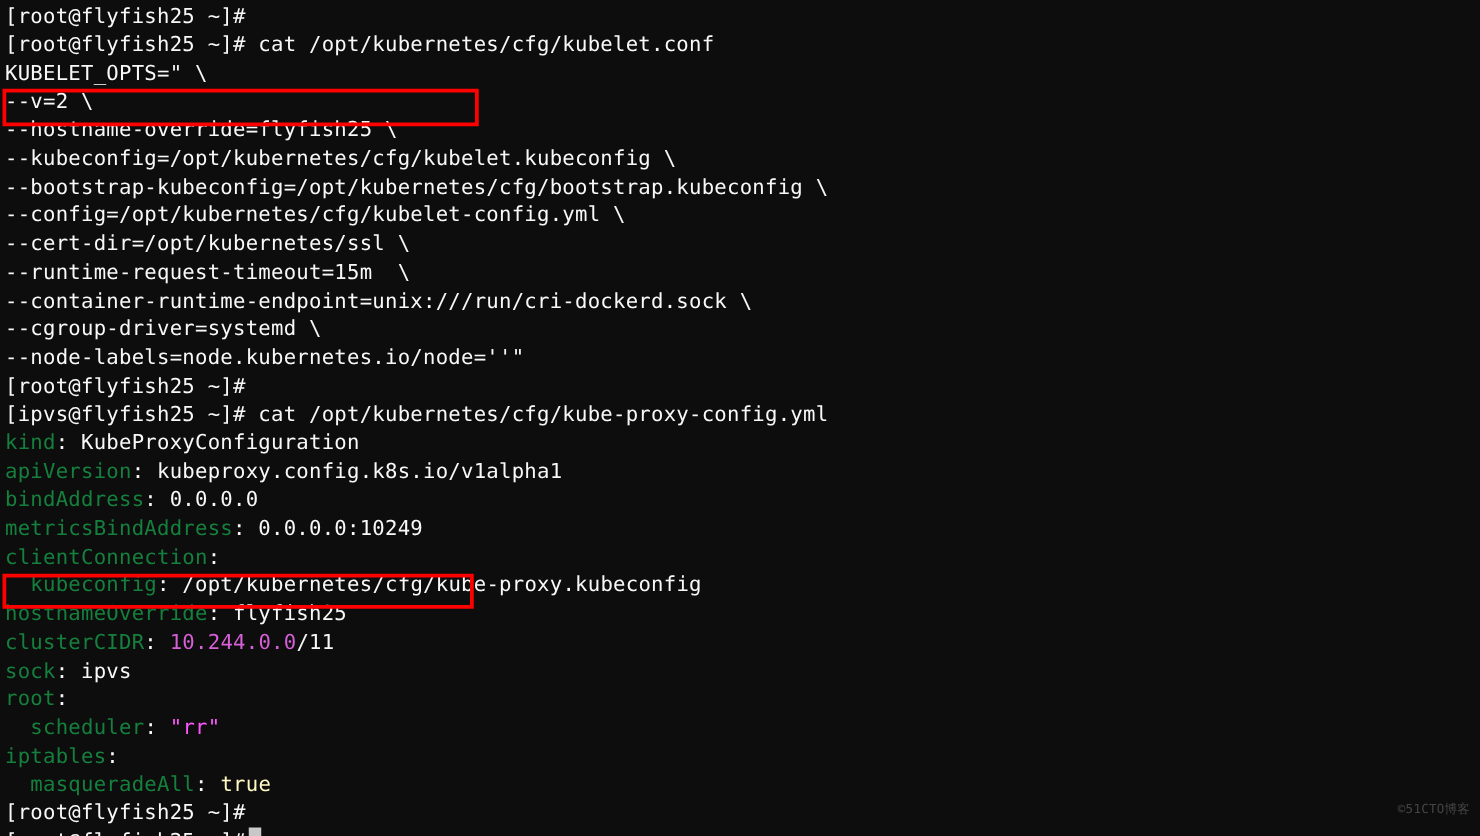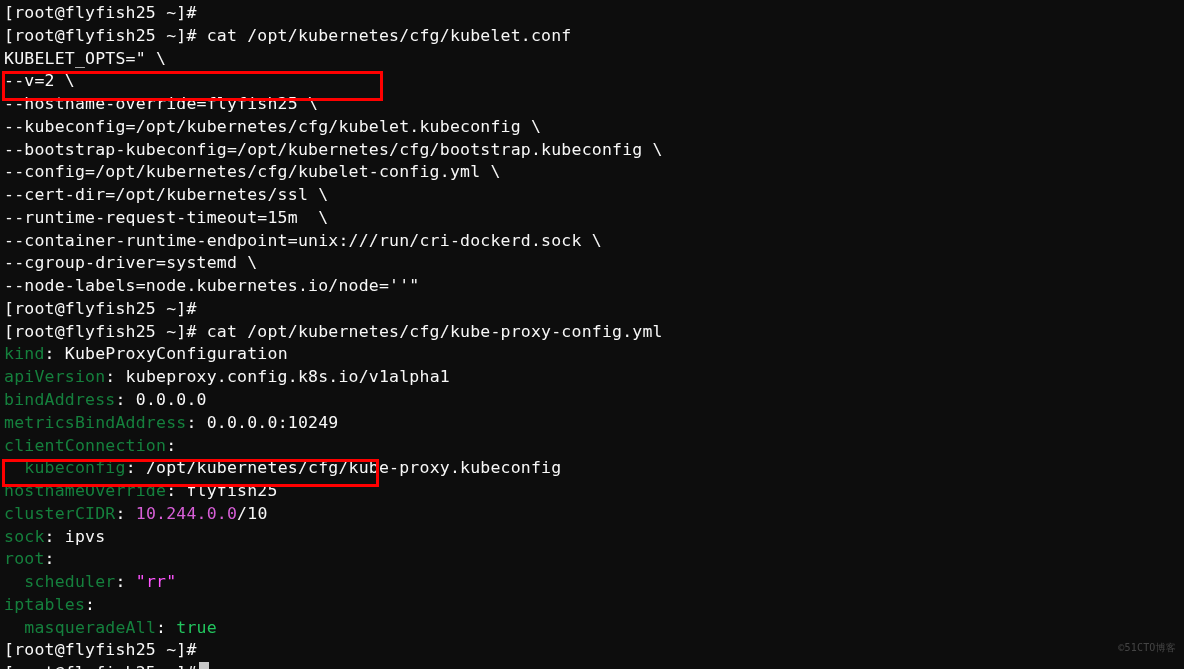--- a/index.html
+++ b/index.html
@@ -27,21 +27,21 @@
     .highlight-box {
       position: absolute;
       border: 3px solid #ff0000;
       pointer-events: none;
       z-index: 10;
     }
     .yellow {
       color: #15803d;
     }
     .cyan {
-      color: #22c55e;
+      color: #fef9c3;
     }
     .pink {
       color: #ff54ff;
     }
     .darkpink {
       color: #d75fd7;
       text-align: center;
     }
     .watermark {
       position: absolute;
@@ -73,30 +73,30 @@
 <div class="line">--hostname-override=flyfish25 \</div>
 <div class="line">--kubeconfig=/opt/kubernetes/cfg/kubelet.kubeconfig \</div>
 <div class="line">--bootstrap-kubeconfig=/opt/kubernetes/cfg/bootstrap.kubeconfig \</div>
 <div class="line">--config=/opt/kubernetes/cfg/kubelet-config.yml \</div>
 <div class="line">--cert-dir=/opt/kubernetes/ssl \</div>
 <div class="line">--runtime-request-timeout=15m  \</div>
 <div class="line">--container-runtime-endpoint=unix:///run/cri-dockerd.sock \</div>
 <div class="line">--cgroup-driver=systemd \</div>
 <div class="line">--node-labels=node.kubernetes.io/node=''"</div>
 <div class="line">[root@flyfish25 ~]#</div>
-<div class="line">[root@flyfish25 ~]# cat /opt/kubernetes/cfg/kube-proxy-config.yml</div>
+<div class="line">[ipvs@flyfish25 ~]# cat /opt/kubernetes/cfg/kube-proxy-config.yml</div>
 
 <div class="line"><span class="yellow">kind</span><span>: KubeProxyConfiguration</span></div>
 <div class="line"><span class="yellow">apiVersion</span><span>: kubeproxy.config.k8s.io/v1alpha1</span></div>
 <div class="line"><span class="yellow">bindAddress</span><span>: 0.0.0.0</span></div>
 <div class="line"><span class="yellow">metricsBindAddress</span><span>: 0.0.0.0:10249</span></div>
 <div class="line"><span class="yellow">clientConnection</span><span>:</span></div>
 <div class="line"><span>  </span><span class="yellow">kubeconfig</span><span>: /opt/kubernetes/cfg/kube-proxy.kubeconfig</span></div>
 <div class="line"><span class="yellow">hostnameOverride</span><span>: flyfish25</span></div>
-<div class="line"><span class="yellow">clusterCIDR</span><span>: </span><span class="darkpink">10.244.0.0</span><span>/10</span></div>
+<div class="line"><span class="yellow">clusterCIDR</span><span>: </span><span class="darkpink">10.244.0.0</span><span>/11</span></div>
 <div class="line"><span class="yellow">sock</span><span>: ipvs</span></div>
 <div class="line"><span class="yellow">root</span><span>:</span></div>
 <div class="line"><span>  </span><span class="yellow">scheduler</span><span>: </span><span class="pink">"rr"</span></div>
 <div class="line"><span class="yellow">iptables</span><span>:</span></div>
 <div class="line"><span>  </span><span class="yellow">masqueradeAll</span><span>: </span><span class="cyan">true</span></div>
 
 <div class="line">[root@flyfish25 ~]#</div>
 <div class="line"><span>[root@flyfish25 ~]#</span><span class="cursor"></span></div>
 
 <div class="watermark">©51CTO博客</div>

